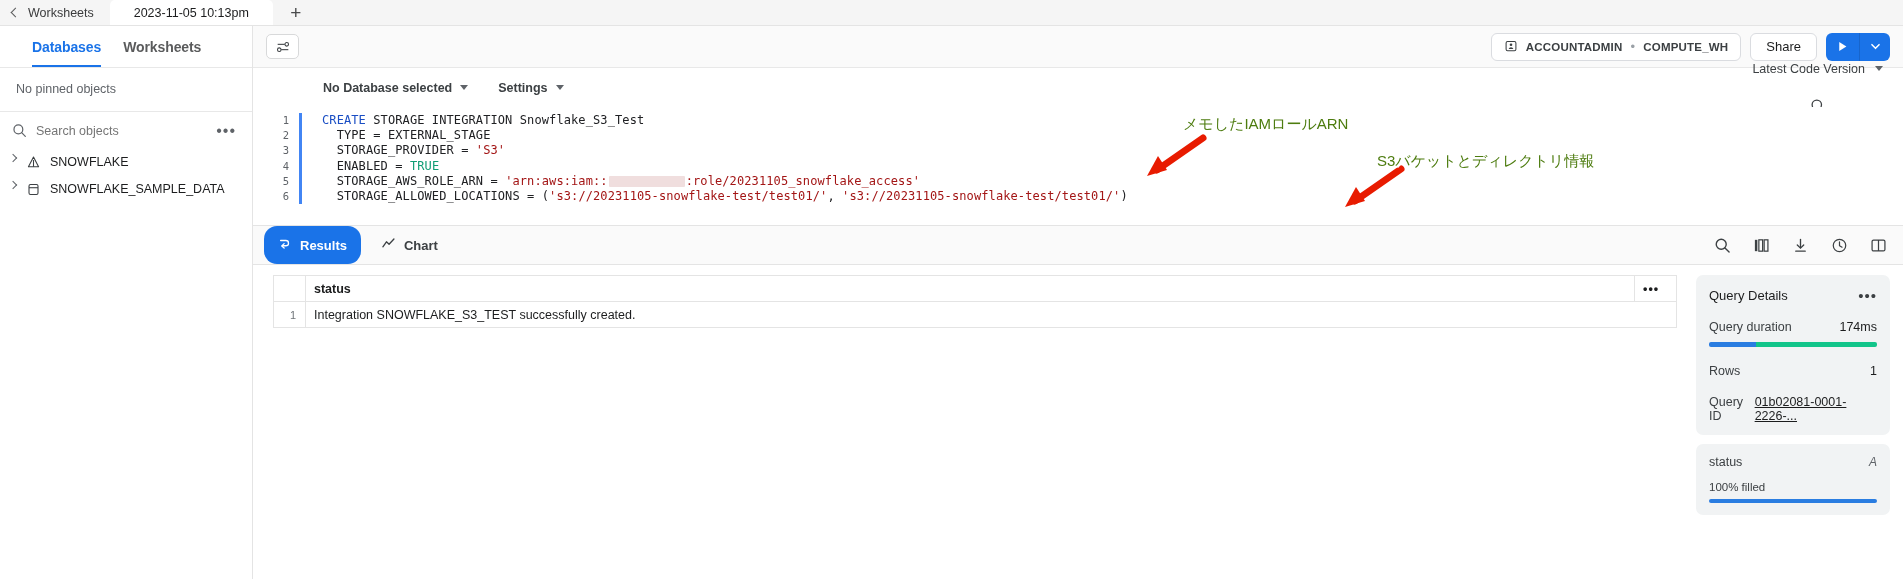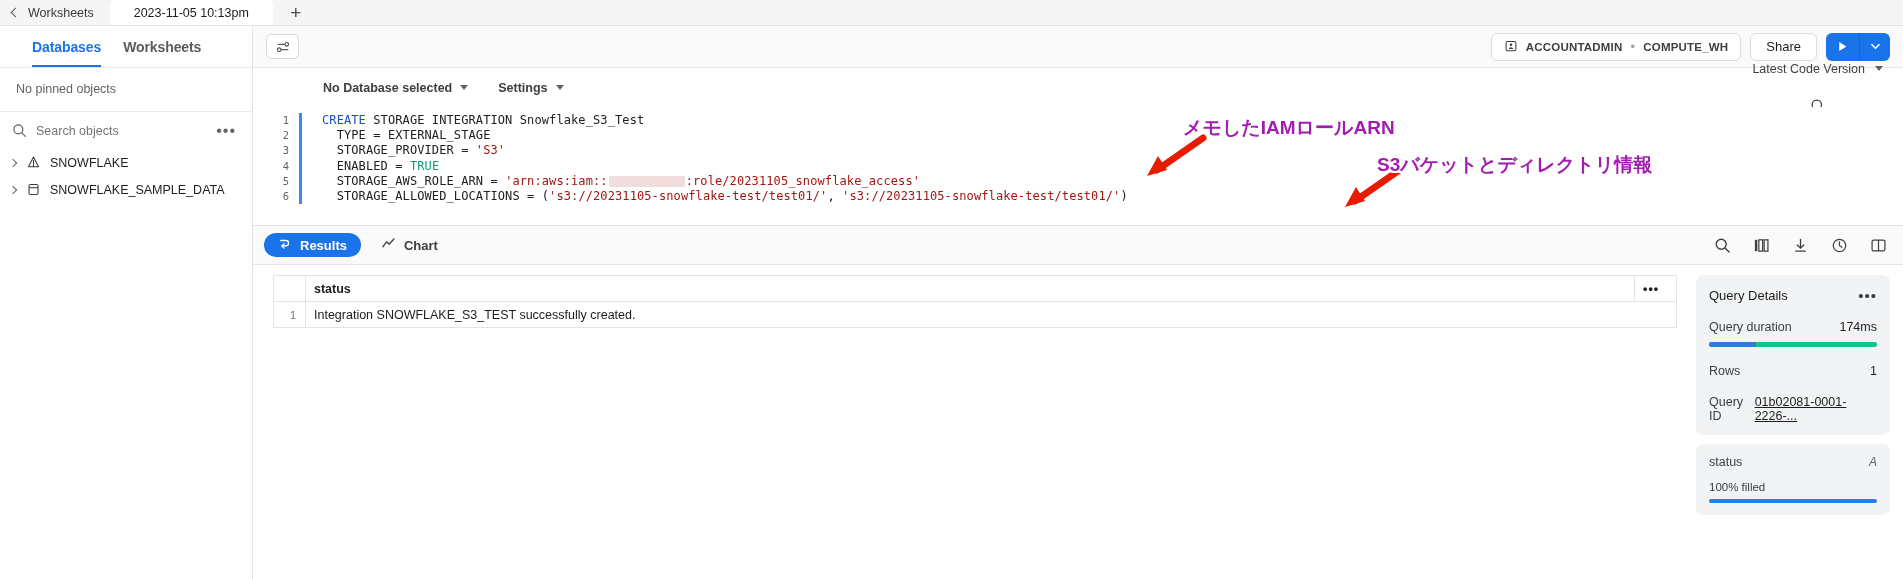--- a/index.html
+++ b/index.html
@@ -95,21 +95,21 @@
     flex: 1; font-size: 12.5px; color: #70757a;
     border: none; outline: none; background: transparent;
     font-family: "Liberation Sans", sans-serif;
   }
   .search-row .dots {
     font-size: 16px; color: #5f6368; letter-spacing: 1px;
     cursor: pointer; padding: 0 4px; line-height: 10px;
   }
 
   .obj-item {
-    display: flex; align-items: center; gap: 9px;
+    display: flex; gap: 9px;
     padding: 6px 10px 6px 8px;
     font-size: 12.5px; color: #1c1d1e;
     cursor: pointer;
   }
   .obj-chev {
     width: 6px; height: 6px;
     border-right: 1.5px solid #5f6368;
     border-top: 1.5px solid #5f6368;
     transform: rotate(45deg);
     flex: none; margin-left: 2px; margin-right: 1px;
@@ -204,41 +204,41 @@
   .redact {
     display: inline-block; width: 76px; height: 11px;
     background: #f0dede; vertical-align: middle;
     border-radius: 1px; margin: 0 1px;
   }
 
   
   .anno {
     position: absolute;
     font-family: "Liberation Sans", sans-serif;
-    font-weight: 700; font-size: 19px;
-    color: #a21caf;
+    font-weight: 400; font-size: 15px;
+    color: #4d7c0f;
     text-shadow: 1.6px 1.6px 0 #fff, -1.6px 1.6px 0 #fff, 1.6px -1.6px 0 #fff, -1.6px -1.6px 0 #fff,
                  0 1.8px 0 #fff, 0 -1.8px 0 #fff, 1.8px 0 0 #fff, -1.8px 0 0 #fff;
     white-space: nowrap;
     pointer-events: none;
   }
   .arrow-svg { position: absolute; pointer-events: none; }
 
   
   .results-bar {
     height: 40px; min-height: 40px;
     background: #fafafa;
     border-top: 1px solid #e4e4e4; border-bottom: 1px solid #e4e4e4;
     display: flex; align-items: center;
     padding: 0 16px 0 11px;
     gap: 6px;
   }
   .pill {
     display: flex; align-items: center; gap: 8px;
-    height: 24px; padding: 0 14px;
+    height: 38px; padding: 0 14px;
     border-radius: 13px; font-size: 13px; font-weight: 700;
     cursor: pointer; color: #3c4043;
   }
   .pill.active { background: #1a73e8; color: #fff; }
   .results-icons { margin-left: auto; display: flex; align-items: center; gap: 22px; }
   .ricon { cursor: pointer; display: flex; align-items: center; }
 
   
   .lower { flex: 1; display: flex; min-height: 0; background: #fff; }
   .table-pane { flex: 1; min-width: 0; padding: 10px 13px 0 20px; }

